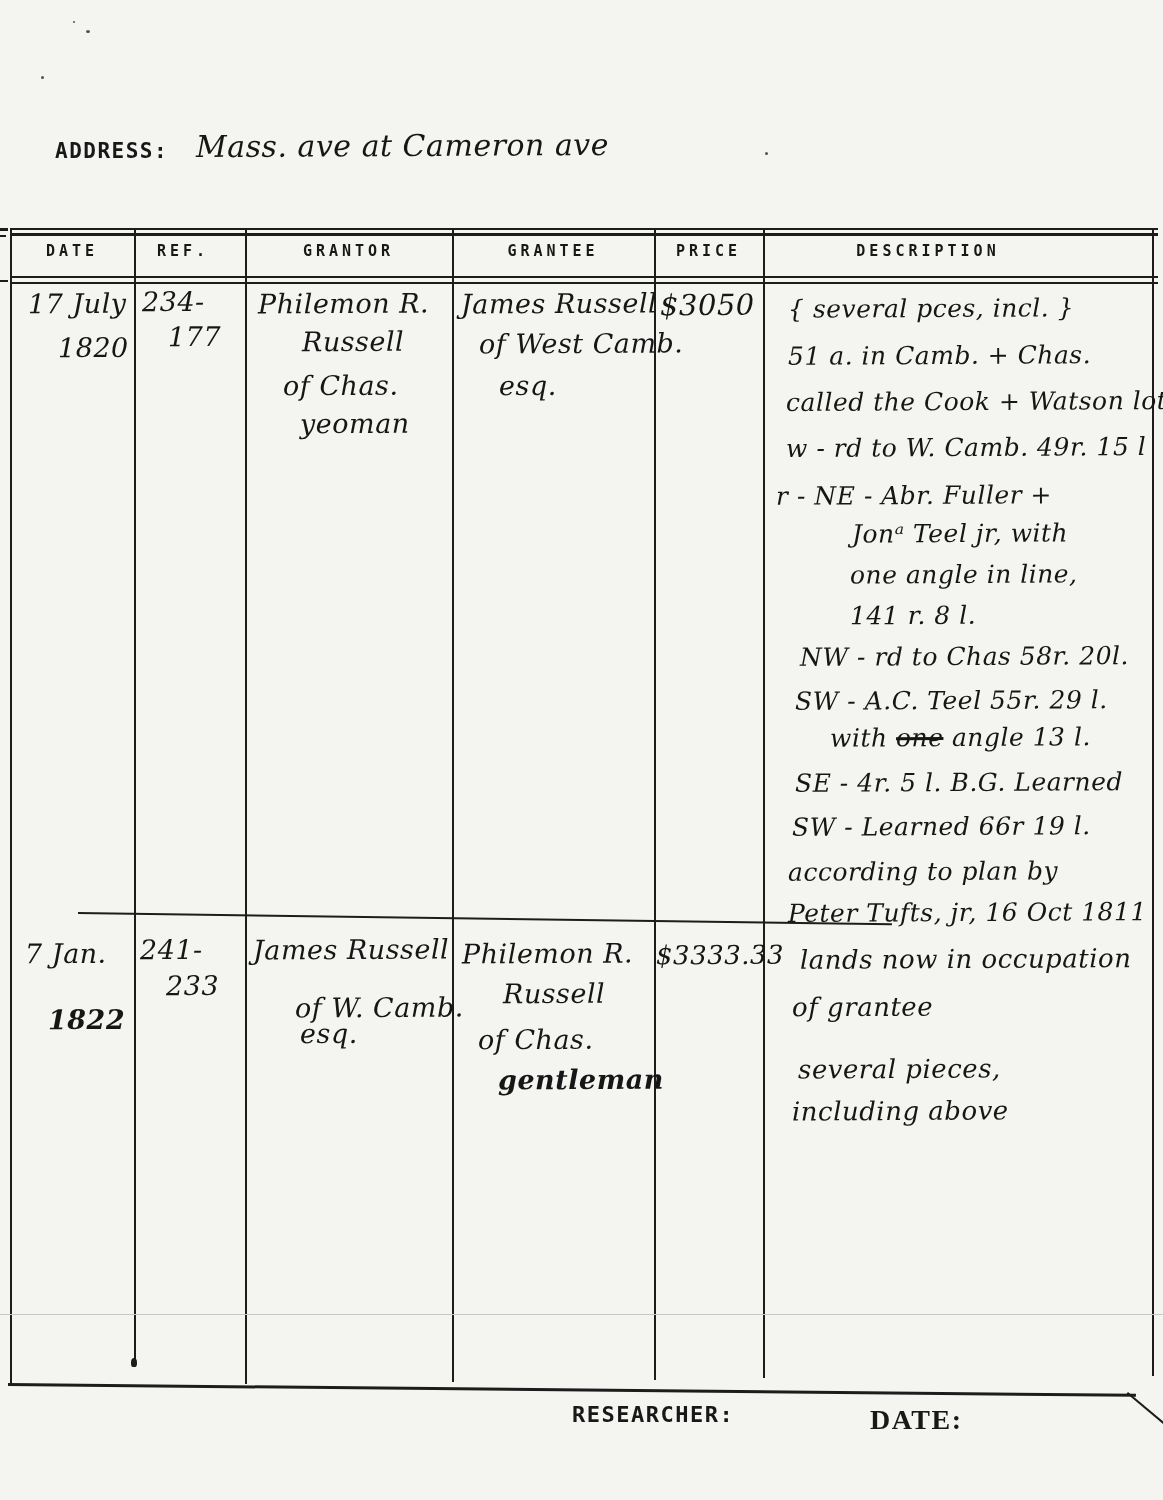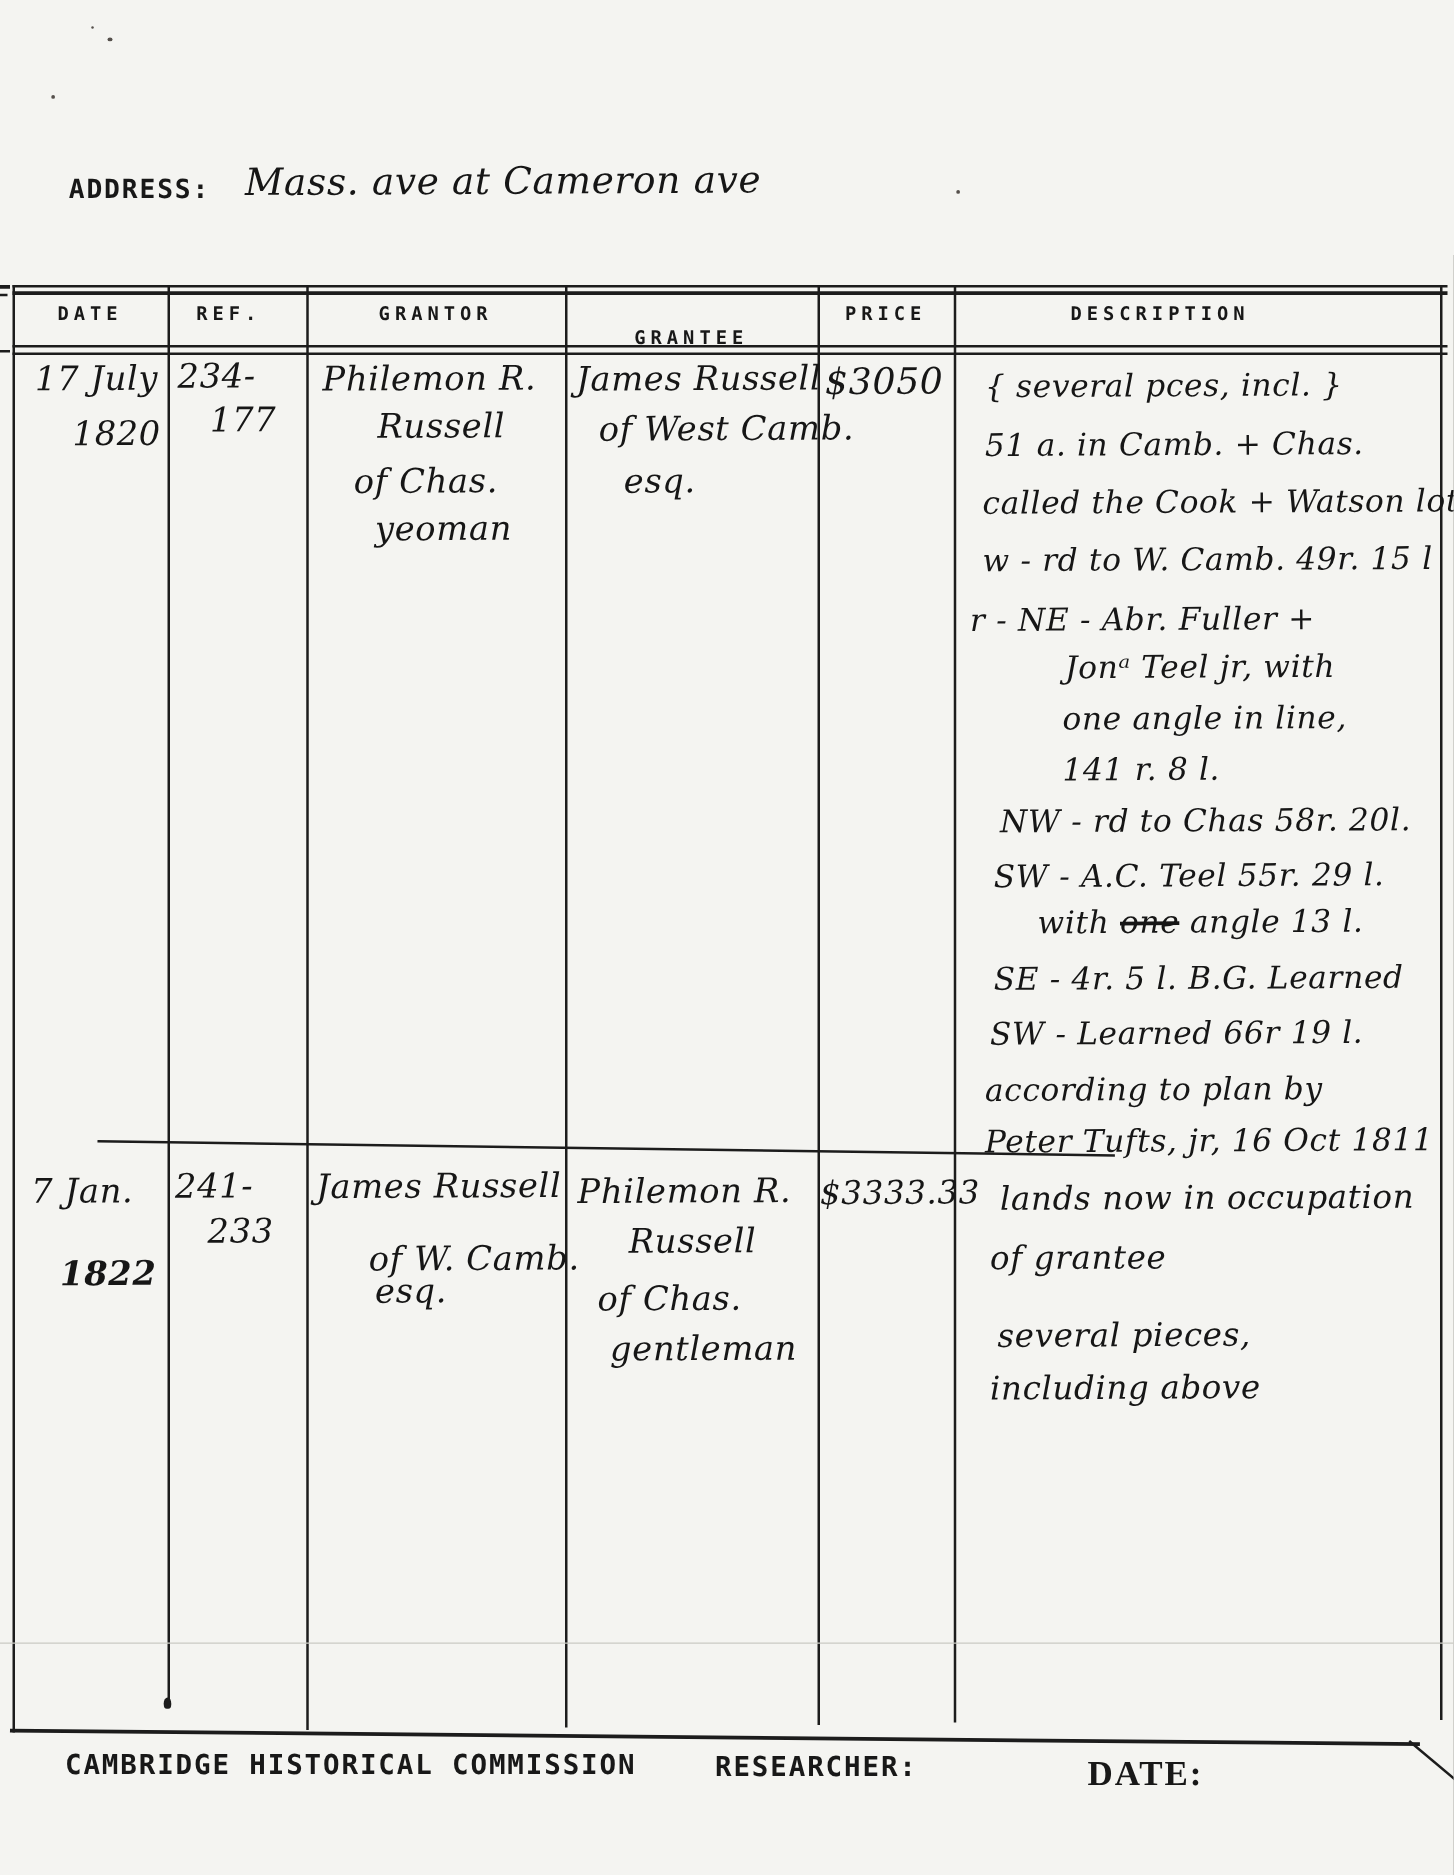--- a/index.html
+++ b/index.html
@@ -58,21 +58,21 @@
   <div class="arrow-dot" style="left:131px;top:1358px;"></div>
   <div class="vline" style="left:245px;top:228px;height:1156px;"></div>
   <div class="vline" style="left:452px;top:228px;height:1154px;"></div>
   <div class="vline" style="left:654px;top:228px;height:1152px;"></div>
   <div class="vline" style="left:763px;top:228px;height:1150px;"></div>
   <div class="vline" style="left:1152px;top:228px;height:1148px;"></div>
 
   <div class="typed hdr" style="left:10px;top:242px;width:124px;">DATE</div>
   <div class="typed hdr" style="left:134px;top:242px;width:98px;">REF.</div>
   <div class="typed hdr" style="left:245px;top:242px;width:207px;">GRANTOR</div>
-  <div class="typed hdr" style="left:452px;top:242px;width:202px;margin-top:19px;">GRANTEE</div>
+  <div class="typed hdr" style="left:452px;top:242px;width:202px;">GRANTEE</div>
   <div class="typed hdr" style="left:654px;top:242px;width:109px;">PRICE</div>
   <div class="typed hdr" style="left:763px;top:242px;width:330px;">DESCRIPTION</div>
 
   <div class="hw hw-lg" style="left:28px;top:288px;">17 July</div>
   <div class="hw hw-lg" style="left:58px;top:332px;">1820</div>
 
   <div class="hw hw-lg" style="left:142px;top:286px;">234-</div>
   <div class="hw hw-lg" style="left:168px;top:321px;">177</div>
 
   <div class="hw hw-lg" style="left:258px;top:288px;">Philemon R.</div>
@@ -110,31 +110,30 @@
   <div class="hw hw-lg" style="left:140px;top:934px;">241-</div>
   <div class="hw hw-lg" style="left:166px;top:970px;">233</div>
 
   <div class="hw hw-lg" style="left:253px;top:934px;">James Russell</div>
   <div class="hw hw-lg" style="left:295px;top:972px;margin-top:20px;">of W. Camb.</div>
   <div class="hw hw-lg" style="left:300px;top:1018px;">esq.</div>
 
   <div class="hw hw-lg" style="left:462px;top:938px;">Philemon R.</div>
   <div class="hw hw-lg" style="left:503px;top:978px;">Russell</div>
   <div class="hw hw-lg" style="left:478px;top:1024px;">of Chas.</div>
-  <div class="hw hw-lg" style="left:488px;top:1064px;">gentleman</div>
+  <div class="hw hw-lg" style="left:498px;top:1064px;font-weight:bold;">gentleman</div>
 
   <div class="hw" style="left:656px;top:940px;font-size:26px;">$3333.33</div>
 
   <div class="hw" style="left:800px;top:944px;font-size:26px;">lands now in occupation</div>
   <div class="hw" style="left:792px;top:992px;font-size:26px;">of grantee</div>
   <div class="hw" style="left:798px;top:1054px;font-size:26px;">several pieces,</div>
   <div class="hw" style="left:792px;top:1096px;font-size:26px;">including above</div>
 
   <div class="faint" style="left:0;top:1314px;width:1163px;"></div>
 
   <div class="hline" style="left:8px;top:1383px;width:1128px;height:3px;transform:rotate(0.55deg);transform-origin:left top;"></div>
   <div class="diag" style="left:1128px;top:1392px;width:58px;transform:rotate(40deg);"></div>
 
-  <div class="typed" style="left:52px;top:1400px;font-size:22px;">CAMBRIDGE HISTORICAL COMMISSION</div>
   <div class="typed" style="left:572px;top:1402px;font-size:22px;">RESEARCHER:</div>
   <div class="typed" style="left:870px;top:1404px;font-size:28px;font-family:Liberation Serif, serif;">DATE:</div>
 
 </div>
 
 </body></html>

